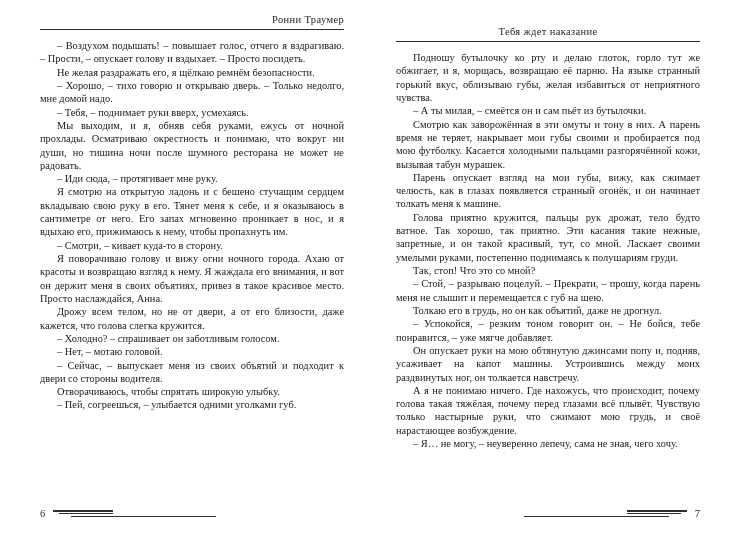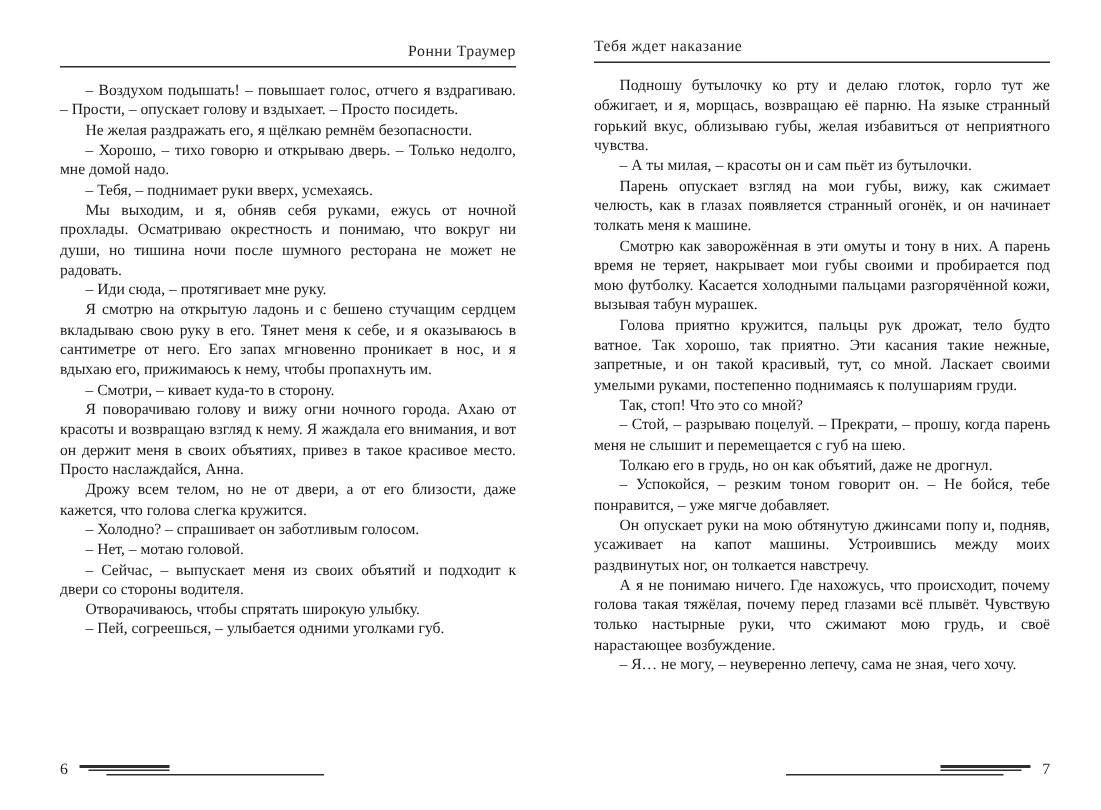--- a/index.html
+++ b/index.html
@@ -19,34 +19,34 @@
     width: 734px;
     height: 540px;
     display: flex;
   }
   .page {
     position: relative;
     width: 367px;
     height: 540px;
     box-sizing: border-box;
   }
-  .page-verso { padding: 27px 23px 0 40px; }
+  .page-verso { padding: 12px 23px 0 40px; }
   .page-recto { padding: 24px 34px 0 29px; }
 
   
   .runhead {
     height: 15px;
     font-size: 10.5px;
     letter-spacing: 0.35px;
     color: #1f1f1f;
     white-space: nowrap;
     line-height: 15px;
   }
   .runhead-verso { text-align: right; }
-  .runhead-recto { text-align: left; }
+  .runhead-recto { text-align: center; }
 
   .head-rule {
     margin-top: 2px;
     height: 1px;
     background: #2b2b2b;
     width: 100%;
   }
 
   
   .body-col {
@@ -141,23 +141,23 @@
   </div>
 
   <div class="page page-recto">
 
     <div class="runhead runhead-recto">Тебя ждет наказание</div>
 
     <div class="head-rule"></div>
 
     <div class="body-col" id="recto-body">
         <p>Подношу бутылочку ко рту и делаю глоток, горло тут же обжигает, и я, морщась, возвращаю её парню. На языке странный горький вкус, облизываю губы, желая избавиться от неприятного чувства.</p>
-        <p>– А ты милая, – красоты он и сам пьёт из бутылочки.</p>
+        <p>– А ты милая, – смеётся он и сам пьёт из бутылочки.</p>
+        <p>Смотрю как заворожённая в эти омуты и тону в них. А парень время не теряет, накрывает мои губы своими и пробирается под мою футболку. Касается холодными пальцами разгорячённой кожи, вызывая табун мурашек.</p>
         <p>Парень опускает взгляд на мои губы, вижу, как сжимает челюсть, как в глазах появляется странный огонёк, и он на­чинает толкать меня к машине.</p>
-        <p>Смотрю как заворожённая в эти омуты и тону в них. А парень время не теряет, накрывает мои губы своими и пробирается под мою футболку. Касается холодными пальцами разгорячённой кожи, вызывая табун мурашек.</p>
         <p>Голова приятно кружится, пальцы рук дрожат, тело будто ватное. Так хорошо, так приятно. Эти касания такие неж­ные, запретные, и он такой красивый, тут, со мной. Ласкает своими умелыми руками, постепенно поднимаясь к полуша­риям груди.</p>
         <p>Так, стоп! Что это со мной?</p>
         <p>– Стой, – разрываю поцелуй. – Прекрати, – прошу, когда парень меня не слышит и перемещается с губ на шею.</p>
         <p>Толкаю его в грудь, но он как объятий, даже не дрогнул.</p>
         <p>– Успокойся, – резким тоном говорит он. – Не бойся, тебе понравится, – уже мягче добавляет.</p>
         <p>Он опускает руки на мою обтянутую джинсами попу и, подняв, усаживает на капот машины. Устроившись между моих раздвинутых ног, он толкается навстречу.</p>
         <p>А я не понимаю ничего. Где нахожусь, что происходит, почему голова такая тяжёлая, почему перед глазами всё плы­вёт. Чувствую только настырные руки, что сжимают мою грудь, и своё нарастающее возбуждение.</p>
         <p>– Я… не могу, – неуверенно лепечу, сама не зная, чего хочу.</p>
       </div>
 

